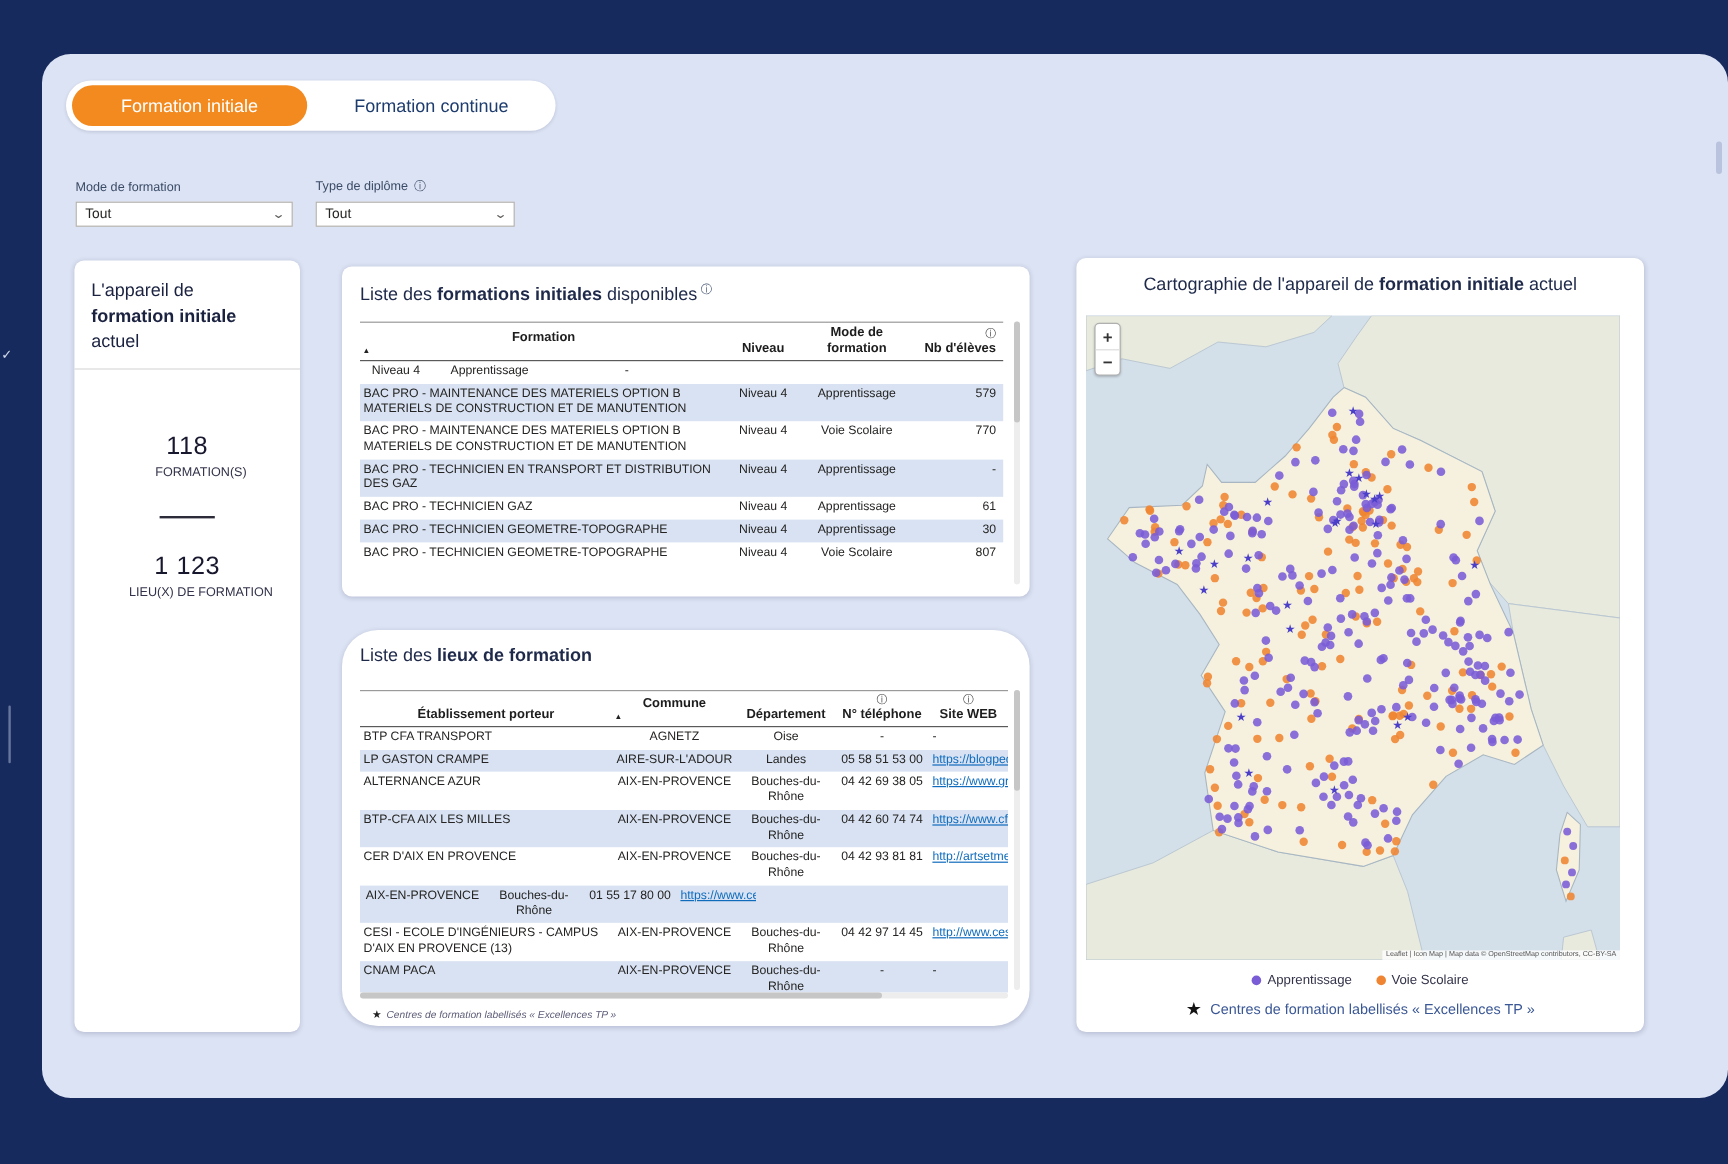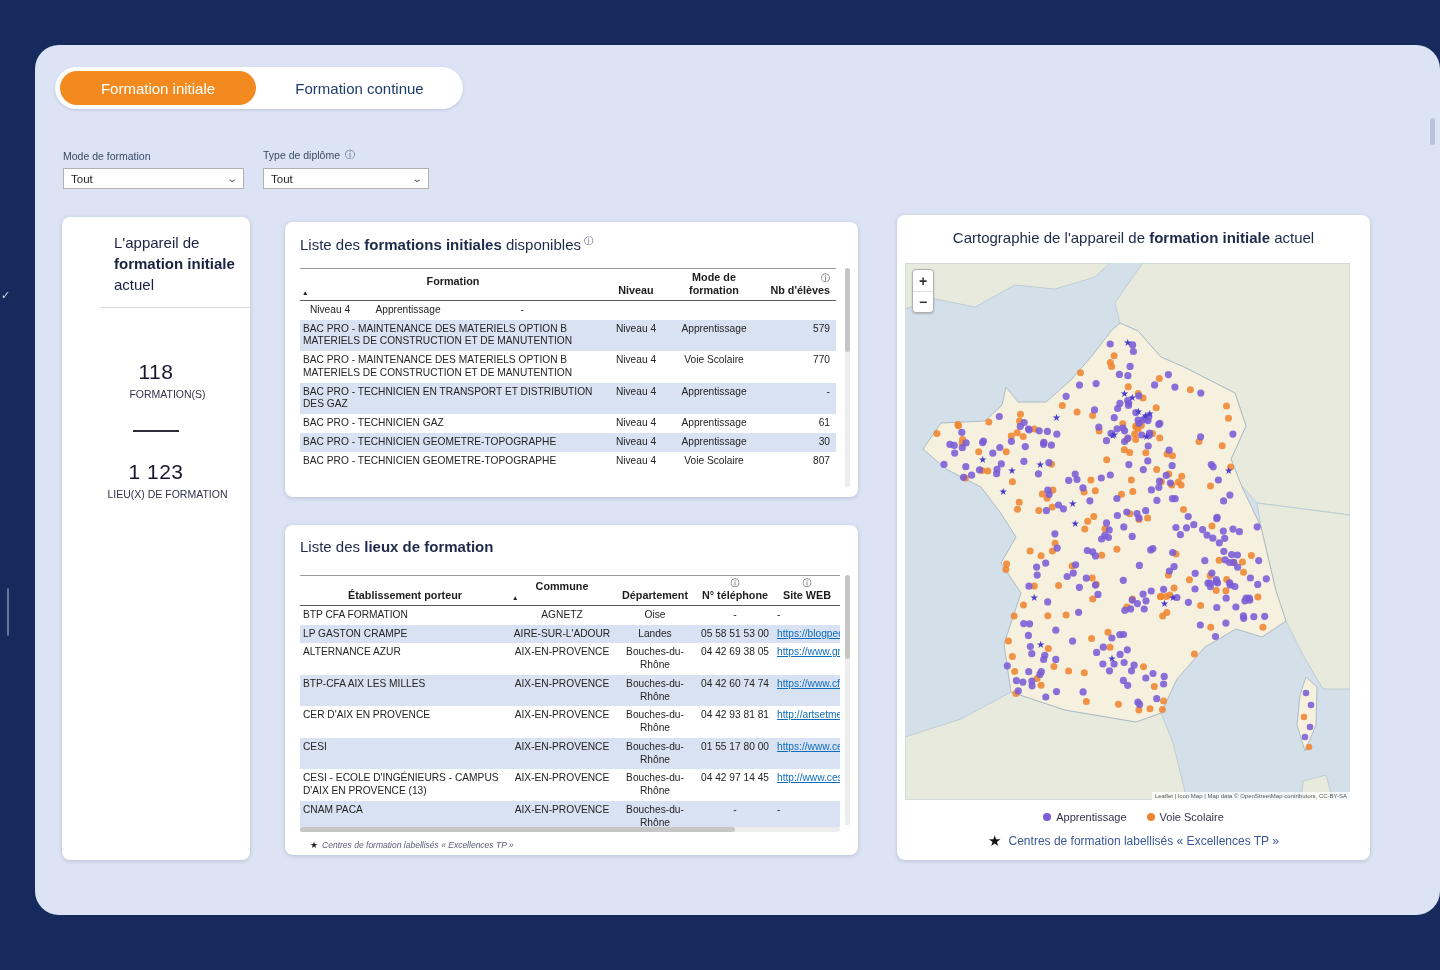--- a/index.html
+++ b/index.html
@@ -28,21 +28,21 @@
   .chev{font-size:10px;color:#605e5c;transform:scaleX(1.4);}
 
   
   .card{position:absolute;background:#fff;border-radius:8px;box-shadow:0 1px 4px rgba(25,35,80,.18);}
   .card-title{font-size:15px;color:#1f2a4a;padding:13px 15px 5px;white-space:nowrap;overflow:hidden;}
   .card-title b{font-weight:700;}
   .title-info{font-size:9.5px;color:#4a5a75;vertical-align:super;margin-left:3px;}
 
   
   .stats-card{left:27px;top:172px;width:188px;height:643px;}
-  .stats-title{font-size:15px;color:#1a2240;line-height:21px;padding:15px 14px 12px;border-bottom:1px solid #dadada;margin-left:38px;}
+  .stats-title{font-size:15px;color:#1a2240;line-height:21px;padding:15px 14px 12px;border-bottom:1px solid #dadada;}
   .stats-title b{font-weight:700;}
   .big-num{margin-top:52px;text-align:center;font-size:21px;font-weight:400;color:#17172e;letter-spacing:.5px;}
   .num-label{margin-top:4px;text-align:center;font-size:10.5px;color:#32324a;margin-left:23px;}
   .mini-divider{width:46px;border-top:2px solid #2b2b3a;margin:30px auto 28px;}
 
   
   .tbl{position:absolute;left:15px;top:46px;font-size:10.2px;color:#252423;}
   .thead{display:flex;border-top:1px solid #9a9a9a;border-bottom:1px solid #5a5a5a;}
   .hc{display:flex;flex-direction:column;justify-content:flex-end;align-items:center;font-weight:700;font-size:10.8px;line-height:1.2;padding:2px 2px 3px;text-align:center;color:#1d1d1d;}
   .hinfo{font-size:9px;color:#444;font-weight:400;}
@@ -60,21 +60,21 @@
   .formations-card{left:250px;top:177px;width:573px;height:275px;overflow:hidden;}
   .ftable{width:536px;}
   .c-form{width:306px;}
   .c-niv{width:60px;text-align:center;}
   .c-mode{width:96px;text-align:center;}
   .c-nb{width:74px;text-align:right;padding-right:6px;}
   .hc.c-nb{align-items:flex-end;}
   .fv{top:46px;bottom:10px;right:8px;}
 
   
-  .lieux-card{left:250px;top:480px;width:573px;height:330px;overflow:hidden;}
+  .lieux-card{left:250px;top:480px;width:573px;height:330px;overflow:hidden;border-radius:30px;}
   .ltable{width:540px;top:50px;}
   .lieux-body{height:221px;overflow:hidden;}
   .l-etab{width:210px;}
   .l-com{width:104px;text-align:center;}
   .l-dep{width:82px;text-align:center;}
   .l-tel{width:78px;text-align:center;white-space:nowrap;}
   .l-site{width:66px;overflow:hidden;}
   .hc.l-com .sort{align-self:flex-start;}
   .lv{top:50px;bottom:30px;right:8px;}
   .lh{left:15px;bottom:23px;width:540px;}
@@ -233,21 +233,21 @@
           <span class="hinfo">ⓘ</span>
           <span>N° téléphone</span>
         </div>
         <div class="hc l-site">
           <span class="hinfo">ⓘ</span>
           <span>Site WEB</span>
         </div>
       </div>
       <div class="lieux-body">
           <div class="trow">
-            <div class="tcell l-etab">BTP CFA FORMATION</div>
+            <div class="tcell l-etab">BTP CFA TRANSPORT</div>
             <div class="tcell l-com">AGNETZ</div>
             <div class="tcell l-dep">Oise</div>
             <div class="tcell l-tel">-</div>
             <div class="tcell l-site">-</div>
           </div>
           <div class="trow alt">
             <div class="tcell l-etab">LP GASTON CRAMPE</div>
             <div class="tcell l-com">AIRE-SUR-L'ADOUR</div>
             <div class="tcell l-dep">Landes</div>
             <div class="tcell l-tel">05 58 51 53 00</div>
@@ -268,21 +268,20 @@
             <div class="tcell l-site"><span class="link">https://www.cfa</span></div>
           </div>
           <div class="trow">
             <div class="tcell l-etab">CER D'AIX EN PROVENCE</div>
             <div class="tcell l-com">AIX-EN-PROVENCE</div>
             <div class="tcell l-dep">Bouches-du-Rhône</div>
             <div class="tcell l-tel">04 42 93 81 81</div>
             <div class="tcell l-site"><span class="link">http://artsetmet</span></div>
           </div>
           <div class="trow alt">
-            <div class="tcell l-etab">CESI</div>
             <div class="tcell l-com">AIX-EN-PROVENCE</div>
             <div class="tcell l-dep">Bouches-du-Rhône</div>
             <div class="tcell l-tel">01 55 17 80 00</div>
             <div class="tcell l-site"><span class="link">https://www.ces</span></div>
           </div>
           <div class="trow">
             <div class="tcell l-etab">CESI - ECOLE D'INGÉNIEURS - CAMPUS D'AIX EN PROVENCE (13)</div>
             <div class="tcell l-com">AIX-EN-PROVENCE</div>
             <div class="tcell l-dep">Bouches-du-Rhône</div>
             <div class="tcell l-tel">04 42 97 14 45</div>

